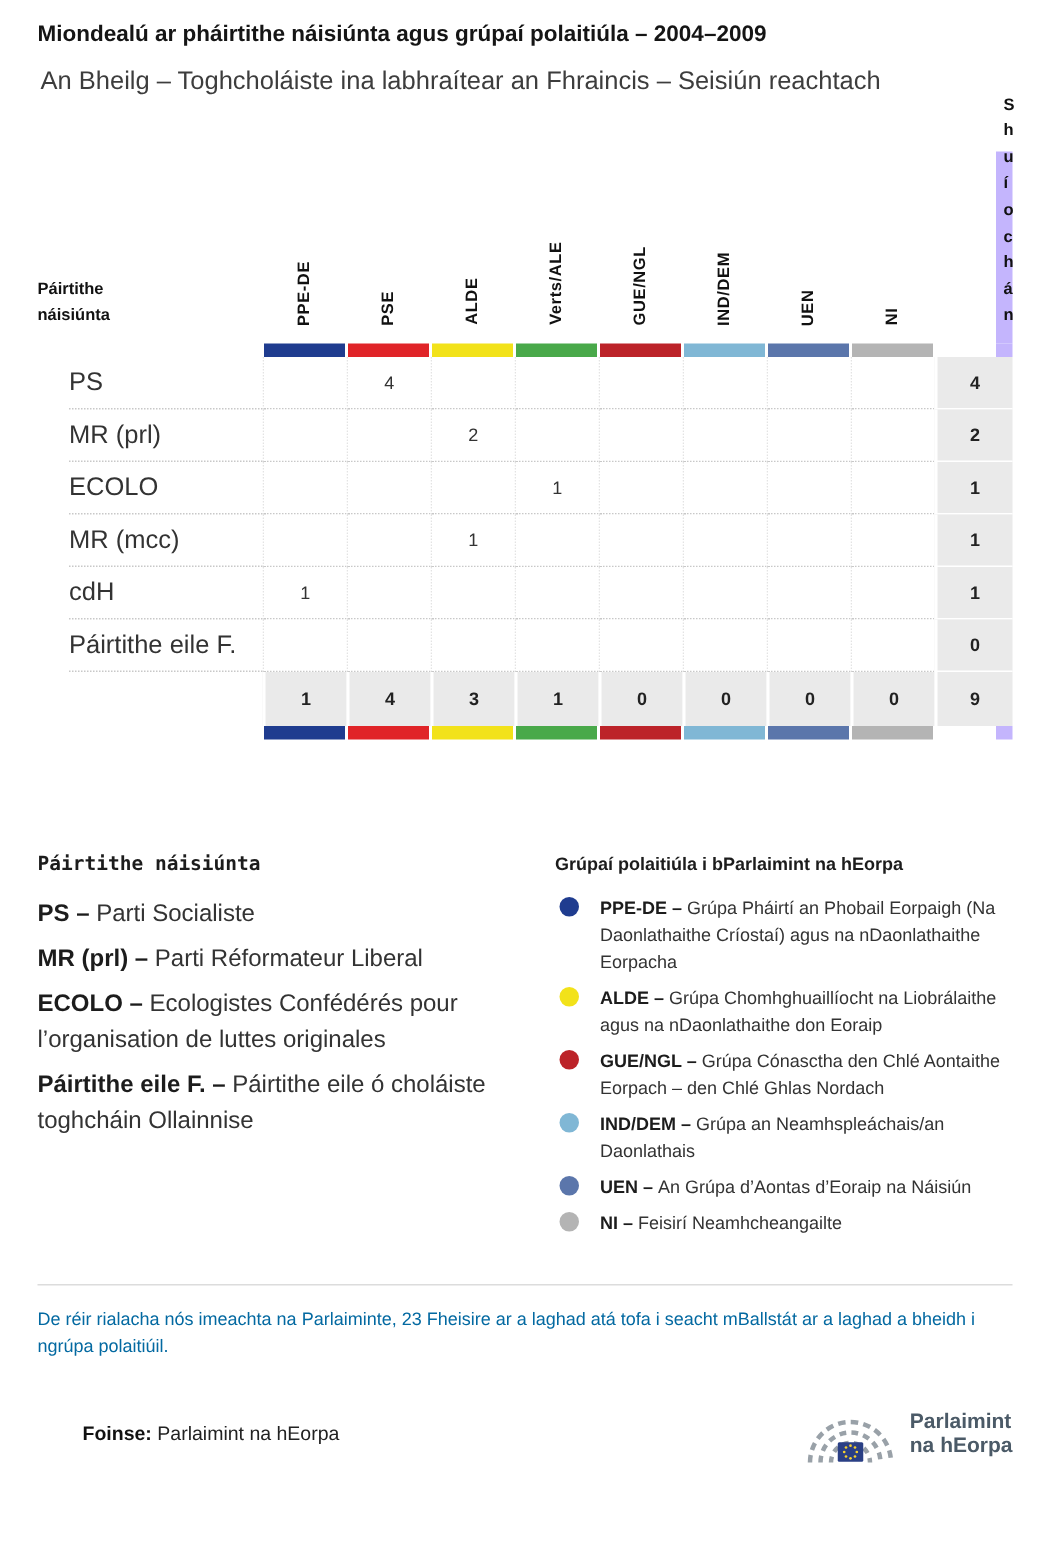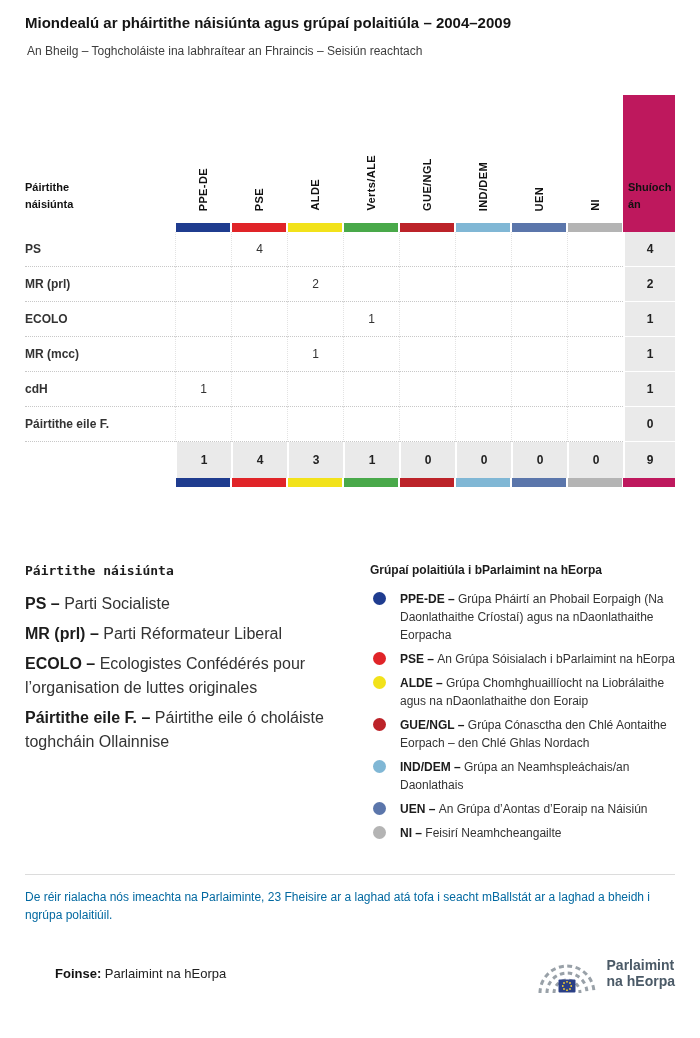--- a/index.html
+++ b/index.html
@@ -1,34 +1,34 @@
 <!DOCTYPE html>
 <html><head>
 <meta charset="utf-8">
 <style>
   * { margin:0; padding:0; box-sizing:border-box; }
   html, body { width:700px; height:1038px; }
   body { background:#ffffff; font-family:"Liberation Sans", sans-serif; color:#333; overflow:hidden; }
   .page { padding:14px 25px 0; }
 
   .title { font-size:15px; font-weight:700; color:#151515; }
-  .subtitle { font-size:12px; color:#3d3d3d; margin-top:13px; padding-left:2px; }
+  .subtitle { font-size:17px; color:#3d3d3d; margin-top:13px; padding-left:2px; }
 
   
   .ptable { display:grid; grid-template-columns:150px repeat(8,56px) 52px; margin-top:37px; }
   .hcell { height:128px; display:flex; align-items:flex-end; justify-content:center; padding-bottom:12px; }
   .vtext { writing-mode:vertical-rl; transform:rotate(180deg); font-size:11px; font-weight:700; color:#111; letter-spacing:.4px; }
   .hlabel { justify-content:flex-start; padding-bottom:9px; }
   .hlabel span { width:74px; font-size:11px; font-weight:700; line-height:1.6; color:#111; }
-  .seatsbg { background:#be185d; }
+  .seatsbg { background:#c4b5fd;margin-left:41px; }
   .seatshead { justify-content:flex-start; padding:0 3px 9px 5px; }
   .seatshead span { font-size:11px; font-weight:700; line-height:1.6; color:#111; word-break:break-all; }
   .barcell { height:9px; }
   .bar { height:100%; margin:0 1px; }
-  .rlabel { height:35px; display:flex; align-items:center; font-size:12px; font-weight:700; color:#333; border-bottom:1px dotted #c8c8c8; }
+  .rlabel { height:35px; display:flex; align-items:center; font-size:17px; font-weight:400; color:#333; border-bottom:1px dotted #c8c8c8;margin-left:21px; }
   .vcell { height:35px; display:flex; align-items:center; justify-content:center; font-size:12px; color:#333;
            border-bottom:1px dotted #c8c8c8; border-left:1px dotted #e3e3e3; }
   .scell { height:35px; background:#eaeaea; display:flex; align-items:center; justify-content:center;
            font-size:12px; font-weight:700; color:#222; border-bottom:1px solid #fff; border-left:2px solid #fff; }
   .tlabel { height:36px; }
   .tcell { height:36px; background:#eaeaea; display:flex; align-items:center; justify-content:center;
            font-size:12px; font-weight:700; color:#222; border-left:2px solid #fff; }
 
   
   .legend { display:flex; margin-top:76px; }
@@ -221,21 +221,20 @@
           <div class="item"><b>PS – </b>Parti Socialiste</div>
           <div class="item"><b>MR (prl) – </b>Parti Réformateur Liberal</div>
           <div class="item"><b>ECOLO – </b>Ecologistes Confédérés pour l’organisation de luttes originales</div>
           <div class="item"><b>Páirtithe eile F. – </b>Páirtithe eile ó choláiste toghcháin Ollainnise</div>
         </div>
     </div>
     <div class="leg-right">
       <h3>Grúpaí polaitiúla i bParlaimint na hEorpa</h3>
       <div id="groups-list">
           <div class="gitem"><span class="dot" style="background: rgb(31, 60, 143);"></span><b>PPE-DE – </b>Grúpa Pháirtí an Phobail Eorpaigh (Na Daonlathaithe Críostaí) agus na nDaonlathaithe Eorpacha</div>
-          <div class="gitem"><span class="dot" style="background: rgb(224, 36, 40);"></span><b>PSE – </b>An Grúpa Sóisialach i bParlaimint na hEorpa</div>
           <div class="gitem"><span class="dot" style="background: rgb(242, 226, 26);"></span><b>ALDE – </b>Grúpa Chomhghuaillíocht na Liobrálaithe agus na nDaonlathaithe don Eoraip</div>
           <div class="gitem"><span class="dot" style="background: rgb(188, 35, 41);"></span><b>GUE/NGL – </b>Grúpa Cónasctha den Chlé Aontaithe Eorpach – den Chlé Ghlas Nordach</div>
           <div class="gitem"><span class="dot" style="background: rgb(128, 183, 213);"></span><b>IND/DEM – </b>Grúpa an Neamhspleáchais/an Daonlathais</div>
           <div class="gitem"><span class="dot" style="background: rgb(91, 118, 171);"></span><b>UEN – </b>An Grúpa d’Aontas d’Eoraip na Náisiún</div>
           <div class="gitem"><span class="dot" style="background: rgb(180, 180, 180);"></span><b>NI – </b>Feisirí Neamhcheangailte</div>
         </div>
     </div>
   </div>
 
   <div class="divider"></div>

